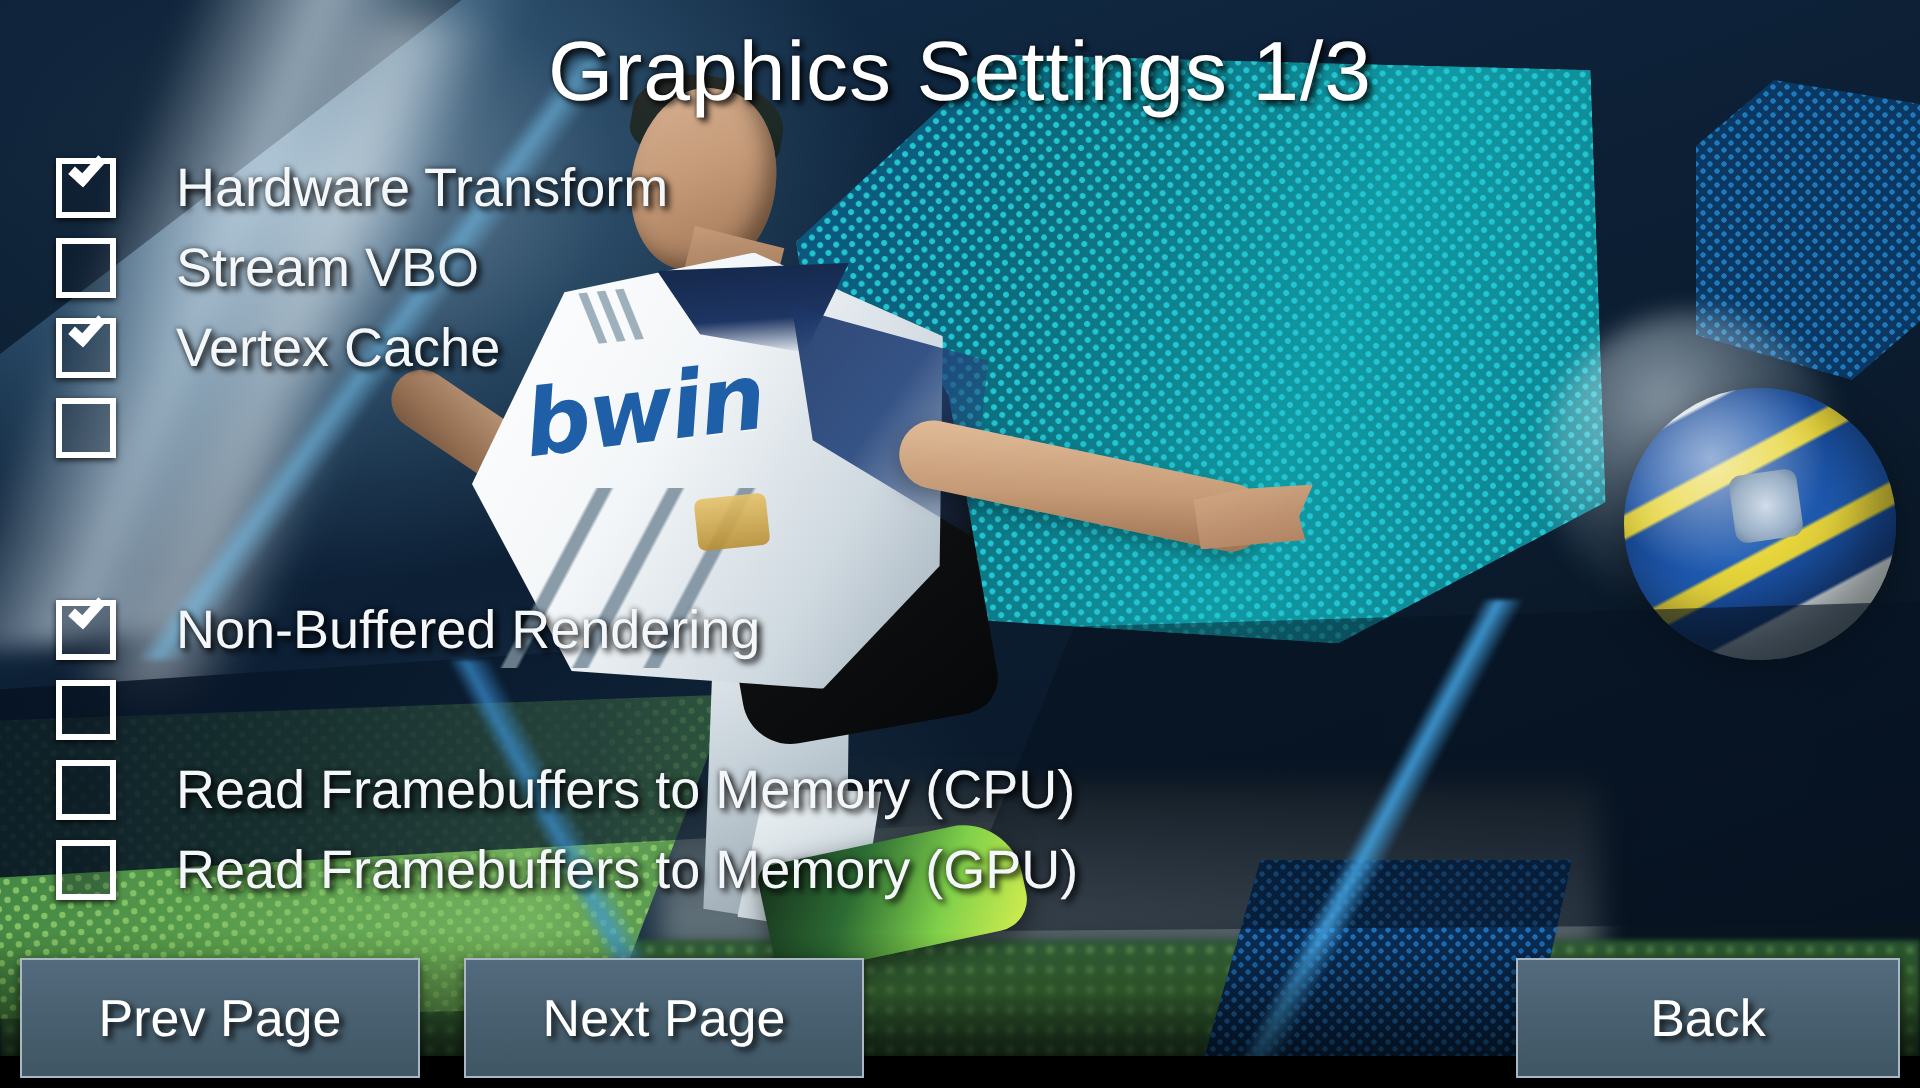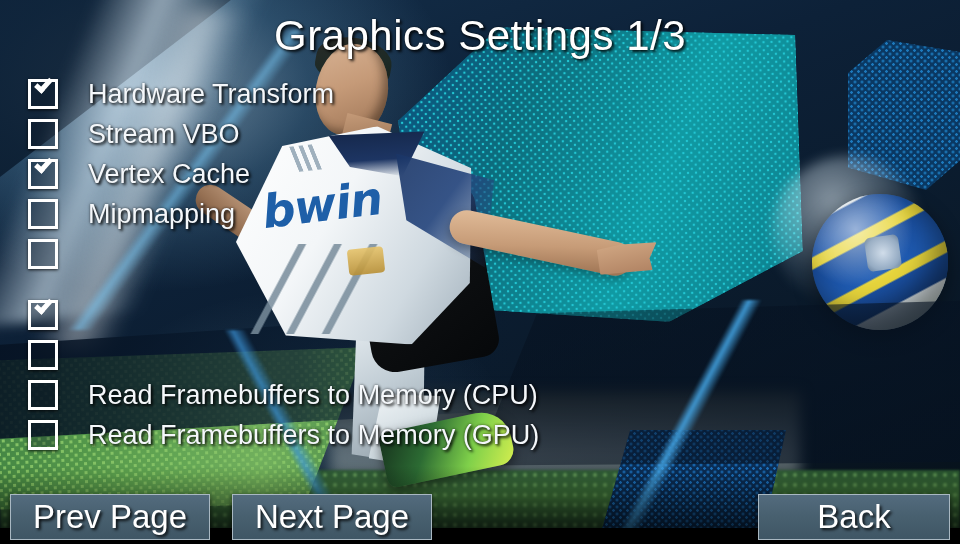--- a/index.html
+++ b/index.html
@@ -379,29 +379,29 @@
     line-height: 30px;
     color: #f4f7fa;
     white-space: nowrap;
     text-shadow: 2px 2px 3px rgba(0,0,0,.85), 0 0 3px rgba(0,0,0,.6);
     font-family: "Liberation Sans", sans-serif;
   }
 
   
   .btn {
     position: absolute;
-    height: 46px;
-    top: 494px;
+    height: 60px;
+    top: 479px;
     background: linear-gradient(180deg, #536b7e 0%, #48606f 48%, #3f5665 100%);
     border: 1px solid #a9b8c2;
     display: flex;
     align-items: center;
     justify-content: center;
     color: #ffffff;
-    font-size: 33px;
+    font-size: 26px;
     text-shadow: 2px 2px 3px rgba(0,0,0,.85);
     cursor: pointer;
     z-index: 12;
     box-shadow: 0 2px 5px rgba(0,0,0,.6);
     font-family: "Liberation Sans", sans-serif;
   }
   #btn-prev { left: 10px;  width: 200px; }
   #btn-next { left: 232px; width: 200px; }
   #btn-back { left: 758px; width: 192px; }
 </style>
@@ -473,32 +473,29 @@
           <div class="option-label">Stream VBO</div>
         </div>
         <div class="option-row">
           <div class="checkbox checked">
             <span class="tick"></span>
           </div>
           <div class="option-label">Vertex Cache</div>
         </div>
         <div class="option-row">
           <div class="checkbox"></div>
-          <div class="option-label">Mipmapping</div>
-        </div>
-        <div class="option-row">
-          <div class="checkbox"></div>
         </div>
       </div>
 
     <div class="option-group" id="group-buffer">
         <div class="option-row">
           <div class="checkbox checked">
             <span class="tick"></span>
           </div>
+          <div class="option-label">Non-Buffered Rendering</div>
         </div>
         <div class="option-row">
           <div class="checkbox"></div>
         </div>
         <div class="option-row">
           <div class="checkbox"></div>
           <div class="option-label">Read Framebuffers to Memory (CPU)</div>
         </div>
         <div class="option-row">
           <div class="checkbox"></div>

